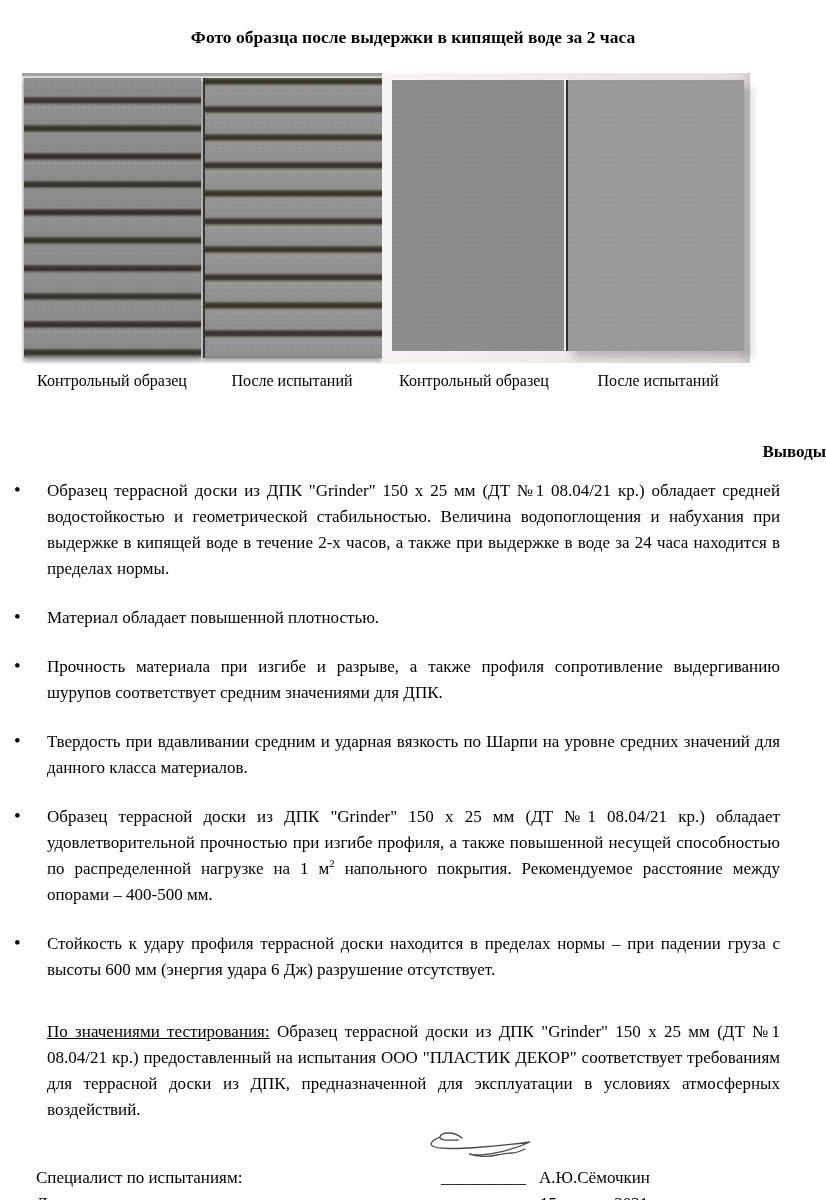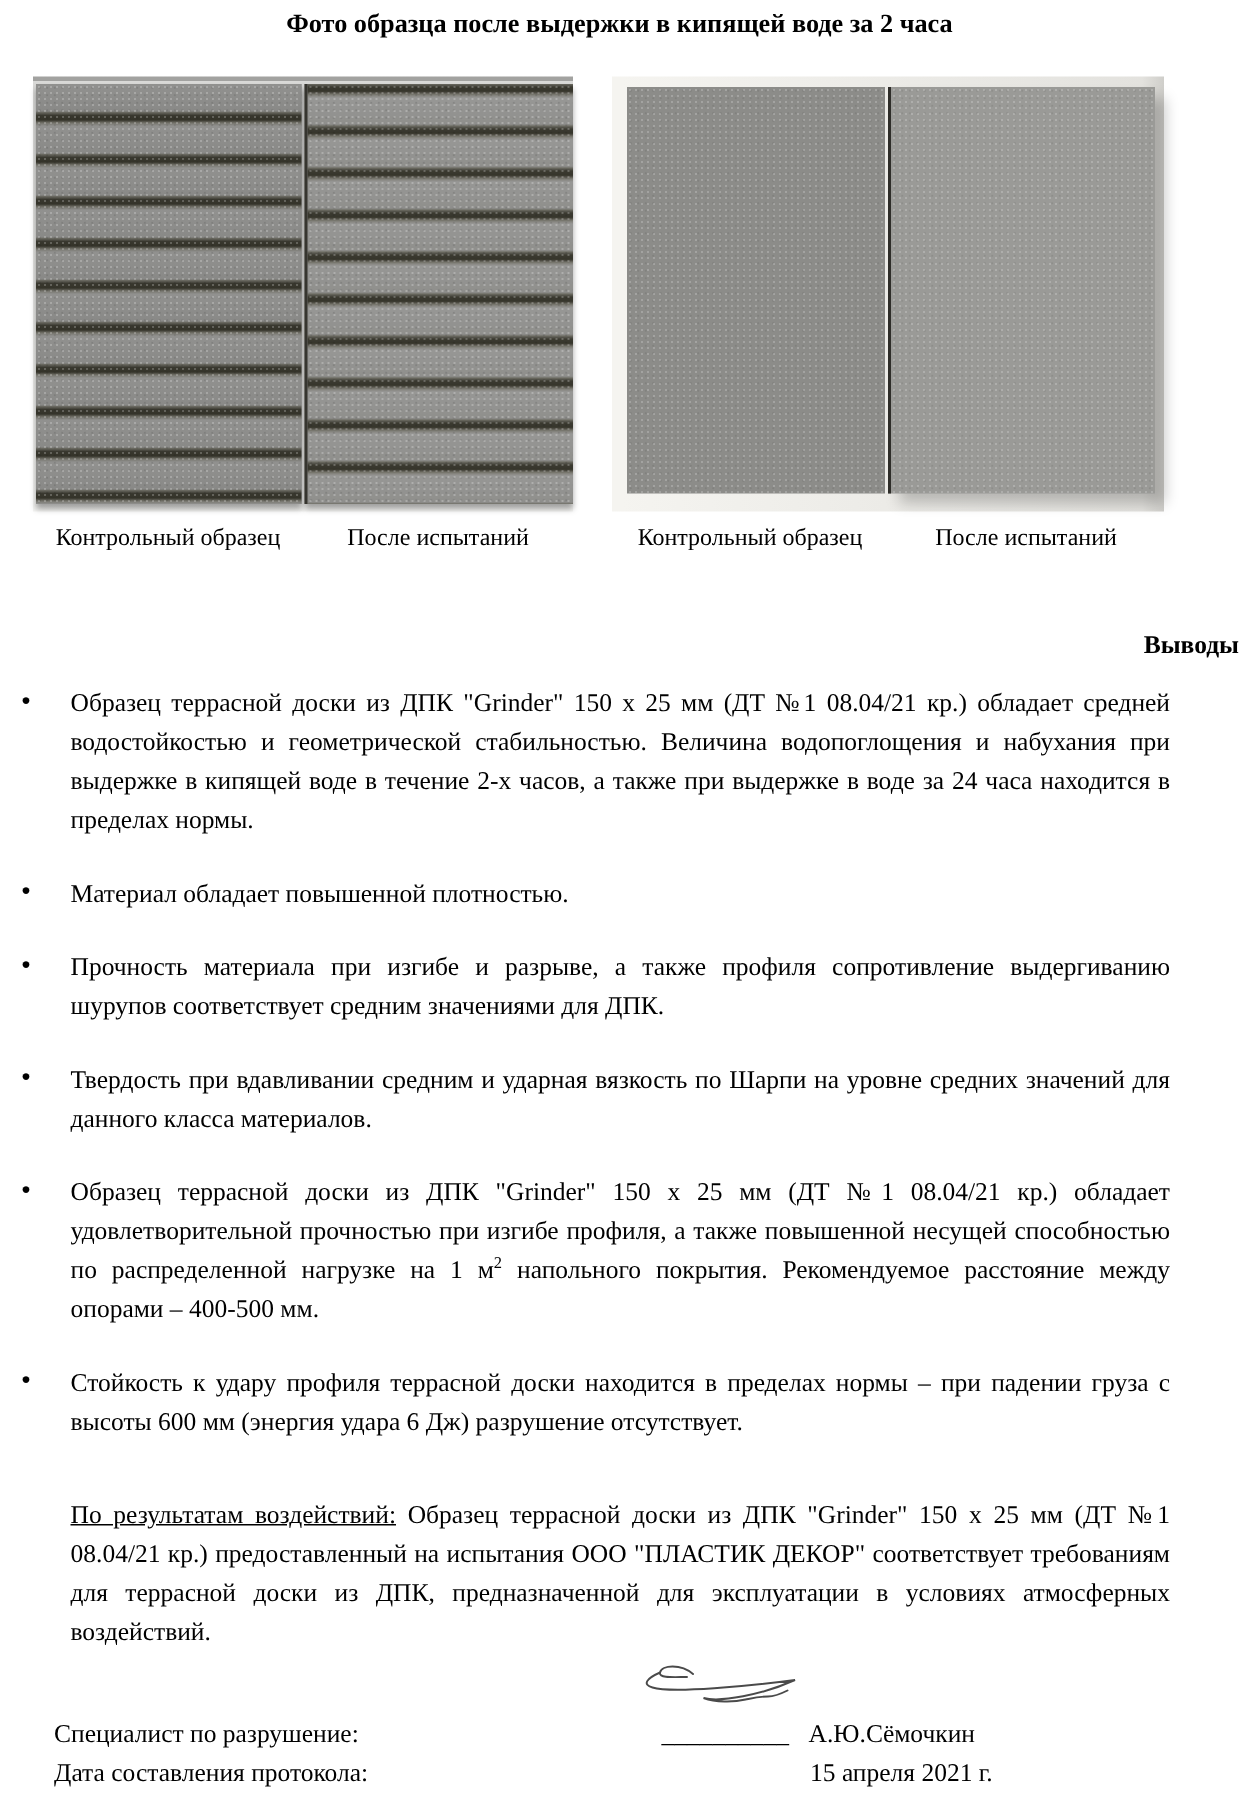--- a/index.html
+++ b/index.html
@@ -5,26 +5,26 @@
   html, body { margin: 0; padding: 0; background: #ffffff; }
   body {
     width: 826px; height: 1200px; overflow: hidden;
     font-family: "Liberation Serif", "DejaVu Serif", serif;
     font-size: 17px; color: #000;
   }
   .page { position: relative; width: 826px; height: 1200px; background: #fff; }
 
   
   .title {
-    padding-top: 5px; text-align: center;
+    padding-top: 27px; text-align: center;
     font-weight: bold; font-size: 17.5px;
   }
 
   
-  .photos-row { margin: 25px 0 0 22px; display: flex; gap: 26px; }
+  .photos-row { margin: 25px 0 0 22px; display: flex; }
   figure { margin: 0; }
   figure.fig-ribbed { width: 360px; }
   figure.fig-smooth { width: 368px; }
   .photo { position: relative; height: 290px; }
   .photo-ribbed {
     background: linear-gradient(180deg, #a2a2a0 0 3px, #d9d9d7 3px 10px, #efefed 80%, #f5f5f3 100%);
   }
   .photo-smooth {
     background: linear-gradient(90deg, #f5f4f0 0 6px, #eae9e5 60%, #e3e2de 96%, #cfceca 100%);
   }
@@ -154,28 +154,28 @@
     <li>
       <span class="dot">•</span>
       <span><span>Образец террасной доски из ДПК "Grinder" 150 х 25 мм (ДТ №1 08.04/21 кр.) обладает удовлетворительной прочностью при изгибе профиля, а также повышенной несущей способностью по распределенной нагрузке на 1 м</span><sup class="msup">2</sup><span> напольного покрытия. Рекомендуемое расстояние между опорами – 400-500 мм.</span></span>
     </li>
     <li>
       <span class="dot">•</span>
       <span>Стойкость к удару профиля террасной доски находится в пределах нормы – при падении груза с высоты 600 мм (энергия удара 6 Дж) разрушение отсутствует.</span>
     </li>
   </ul>
 
-  <p class="summary"><span class="lead">По результатам воздействий:</span><span> Образец террасной доски из ДПК "Grinder" 150 х 25 мм (ДТ №1 08.04/21 кр.) предоставленный на испытания ООО "ПЛАСТИК ДЕКОР" соответствует требованиям для террасной доски из ДПК, предназначенной для эксплуатации в условиях атмосферных воздействий.</span></p>
+  <p class="summary"><span class="lead">По значениями тестирования:</span><span> Образец террасной доски из ДПК "Grinder" 150 х 25 мм (ДТ №1 08.04/21 кр.) предоставленный на испытания ООО "ПЛАСТИК ДЕКОР" соответствует требованиям для террасной доски из ДПК, предназначенной для эксплуатации в условиях атмосферных воздействий.</span></p>
 
   <div class="sig-block">
     <svg class="squiggle" width="112" height="40" viewBox="0 0 112 40" xmlns="http://www.w3.org/2000/svg">
       <path d="M36 10 C 28 3, 15 4, 14 9 C 13 13, 24 12, 32 12 M14 9 C 5 13, 2 17, 9 19 C 22 23, 74 18, 104 14 C 82 24, 54 29, 43 26 C 51 29, 63 29, 71 27 C 76 26, 80 25, 86 25 C 91 25, 95 23, 99 21" fill="none" stroke="#4a4a4a" stroke-width="1.3" stroke-linecap="round"></path>
     </svg>
     <div class="sig-line">
-      <span class="sig-label">Специалист по разрушение:</span>
+      <span class="sig-label">Специалист по испытаниям:</span>
       <span class="sig-underline">__________</span>
       <span class="sig-name">А.Ю.Сёмочкин</span>
     </div>
     <div class="sig-line">
       <span class="sig-label">Дата составления протокола:</span>
       <span class="sig-date">15 апреля 2021 г.</span>
     </div>
   </div>
 
 </div>

